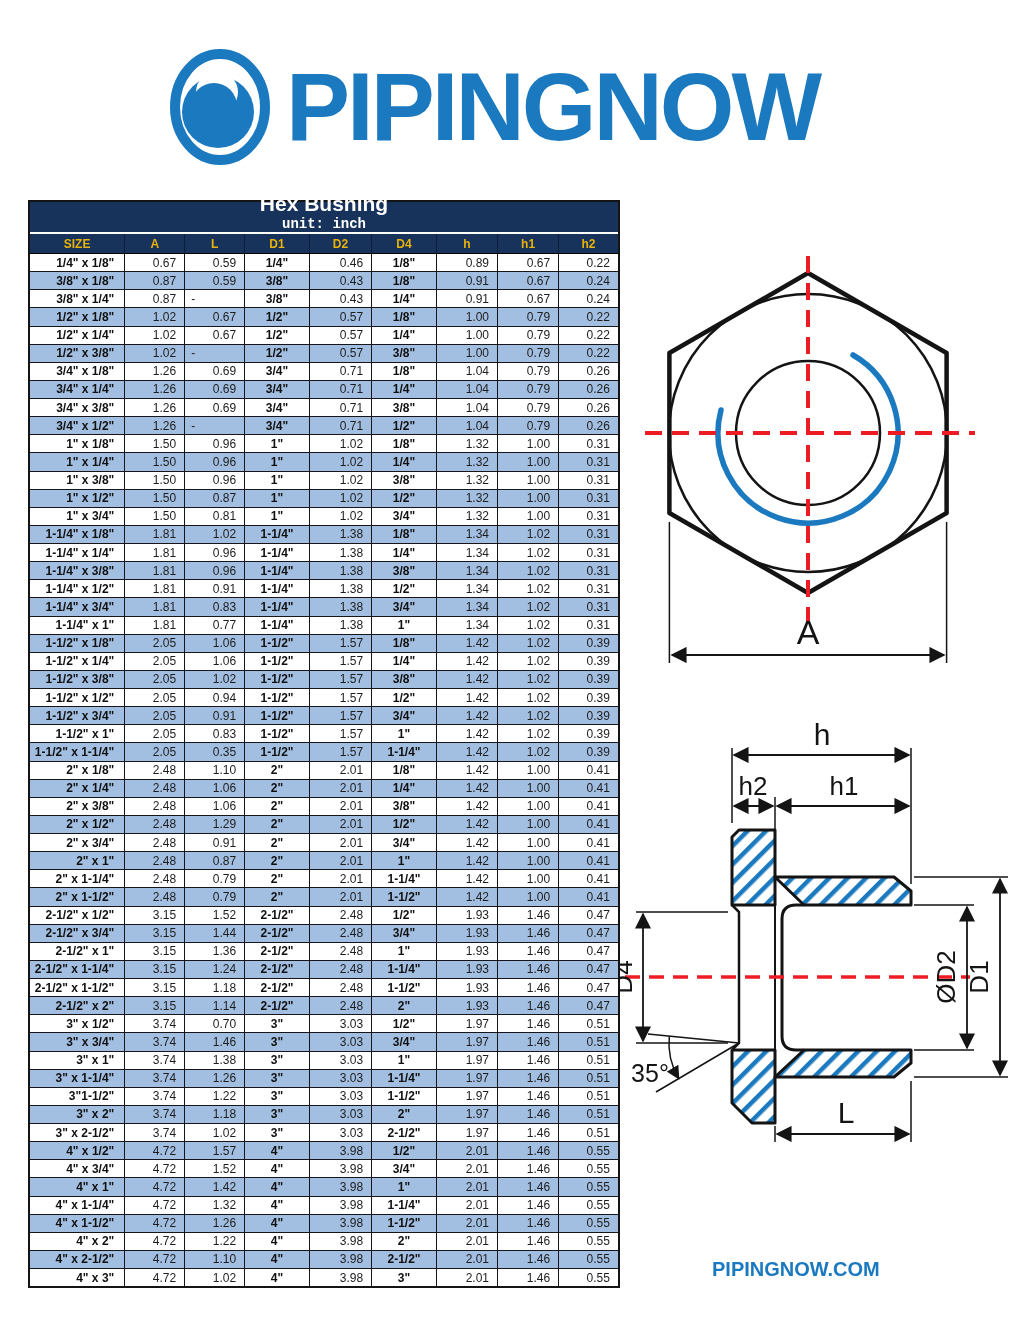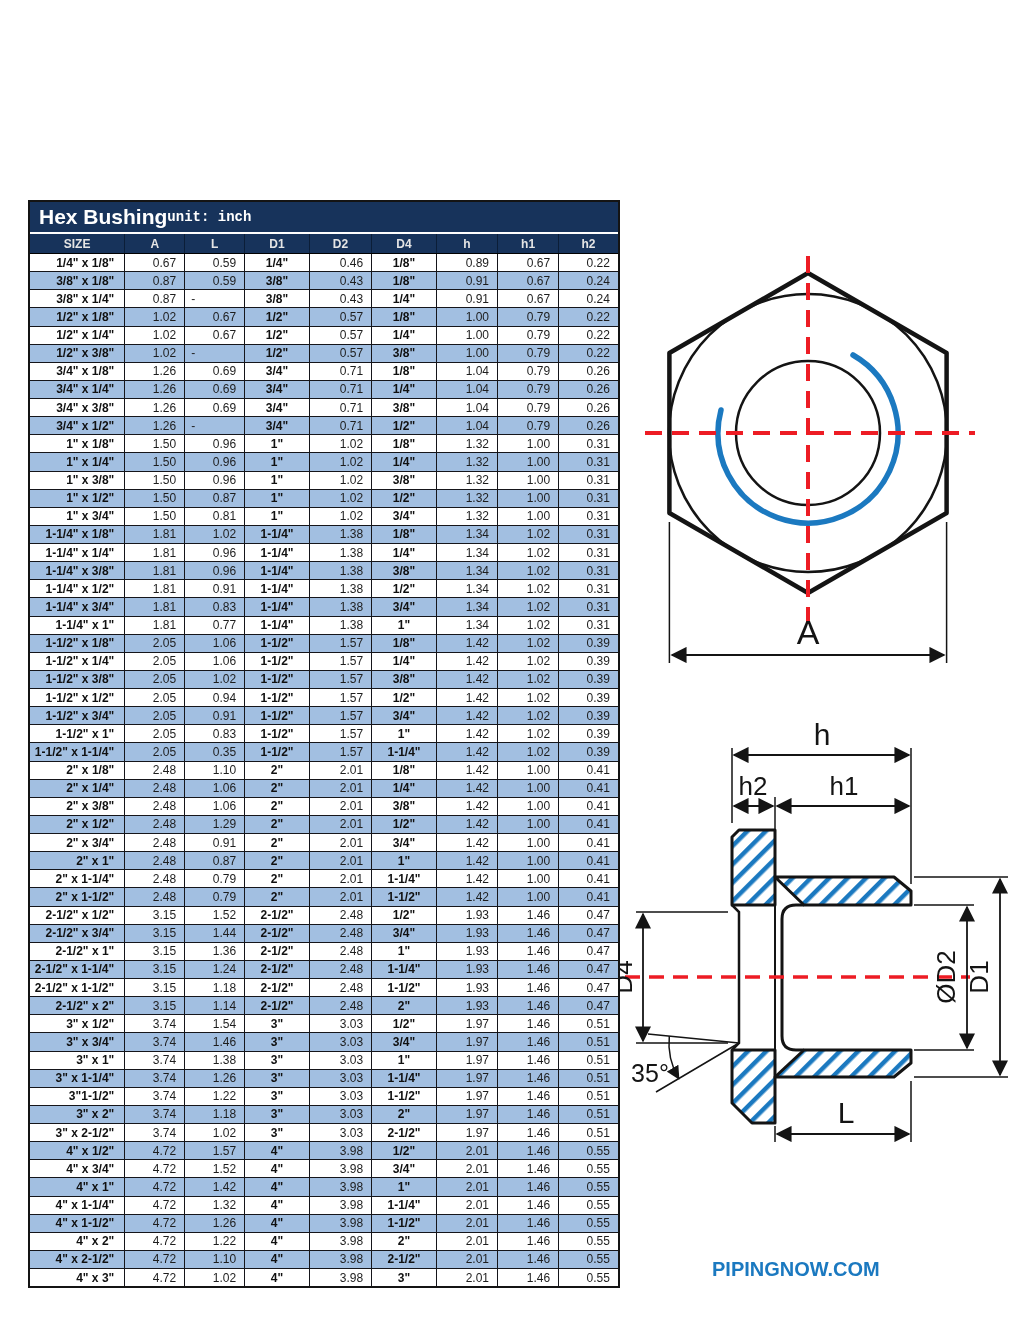--- a/index.html
+++ b/index.html
@@ -6,27 +6,27 @@
   .sheet{position:relative;width:1024px;height:1325px;background:#fff;overflow:hidden;
          font-family:"Liberation Sans", sans-serif;}
   
   .logo-wrap{position:absolute;left:168px;top:44px;height:126px;display:flex;align-items:center;}
   .logo-text{font-size:96px;font-weight:700;letter-spacing:-3px;color:#1b79c0;margin-left:14px;
              line-height:1;}
   
   .spec-table{position:absolute;left:28px;top:200px;width:592px;height:1088px;
               border:2px solid #141414;box-sizing:border-box;display:flex;flex-direction:column;}
   .ttitle{height:30px;min-height:30px;background:#17335b;display:flex;align-items:center;
-          justify-content:flex-start;padding:0 9px;border-bottom:2px solid #fff;}
+          justify-content:flex-end;padding:0 9px;border-bottom:2px solid #fff;flex-direction:column;}
   .ttitle .big{color:#fff;font-weight:700;font-size:21px;}
   .ttitle .unit{color:#fff;font-weight:700;font-size:14px;font-family:Liberation Mono, monospace;}
   .thead{height:19px;min-height:19px;background:#17335b;display:grid;
          grid-template-columns:16.2% 10.2% 10.2% 11% 10.6% 11% 10.4% 10.4% 10%;
          border-bottom:1px solid #000;}
-  .th{color:#e5e5e5;font-weight:700;font-size:12px;display:flex;align-items:center;justify-content:center;
+  .th{color:#eab308;font-weight:700;font-size:12px;display:flex;align-items:center;justify-content:center;
       border-right:1px solid #0b1e38;}
   .th:last-child{border-right:none;}
   .tbody{flex:1;display:flex;flex-direction:column;}
   .trow{flex:1;display:grid;
         grid-template-columns:16.2% 10.2% 10.2% 11% 10.6% 11% 10.4% 10.4% 10%;
         border-bottom:1px solid #15151a;background:#fff;}
   .trow:last-child{border-bottom:none;}
   .trow.alt{background:#a2bfe1;}
   .tc{display:flex;align-items:center;justify-content:flex-end;padding-right:8px;
       border-right:1px solid #15151a;font-size:12px;color:#1d1d1d;line-height:1;}
@@ -38,20 +38,29 @@
   .hexsvg{position:absolute;left:620px;top:240px;}
   .secsvg{position:absolute;left:618px;top:700px;}
   .site-url{position:absolute;left:712px;top:1258px;font-size:20px;font-weight:700;
             color:#1b79c0;letter-spacing:0px;}
 </style>
 </head>
 <body>
 
 <div class="sheet">
 
+  <div class="logo-wrap">
+    <svg width="104" height="122" viewBox="0 0 104 122">
+      <ellipse cx="52" cy="61" rx="45" ry="53" fill="none" stroke="#1b79c0" stroke-width="10"></ellipse>
+      <circle cx="50" cy="66" r="36" fill="#1b79c0"></circle>
+      <circle cx="49" cy="46" r="21" fill="#ffffff"></circle>
+      <circle cx="46" cy="60" r="23" fill="#1b79c0"></circle>
+    </svg>
+    <div class="logo-text">PIPINGNOW</div>
+  </div>
 
   <div class="spec-table">
     <div class="ttitle">
       <span class="big">Hex Bushing</span>
       <span class="unit">unit: inch</span>
     </div>
     <div class="thead">
         <div class="th">SIZE</div>
         <div class="th">A</div>
         <div class="th">L</div>
@@ -521,21 +530,21 @@
           <div class="tc c3">2-1/2"</div>
           <div class="tc c4">2.48</div>
           <div class="tc c5">2"</div>
           <div class="tc c6">1.93</div>
           <div class="tc c7">1.46</div>
           <div class="tc c8">0.47</div>
         </div>
         <div class="trow">
           <div class="tc c0">3" x 1/2"</div>
           <div class="tc c1">3.74</div>
-          <div class="tc c2">1.54</div>
+          <div class="tc c2">0.70</div>
           <div class="tc c3">3"</div>
           <div class="tc c4">3.03</div>
           <div class="tc c5">1/2"</div>
           <div class="tc c6">1.97</div>
           <div class="tc c7">1.46</div>
           <div class="tc c8">0.51</div>
         </div>
         <div class="trow alt">
           <div class="tc c0">3" x 3/4"</div>
           <div class="tc c1">3.74</div>

